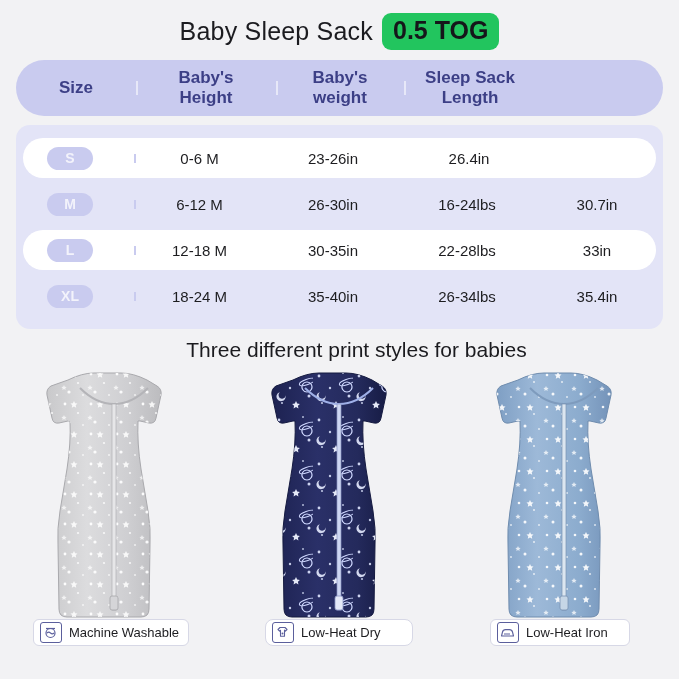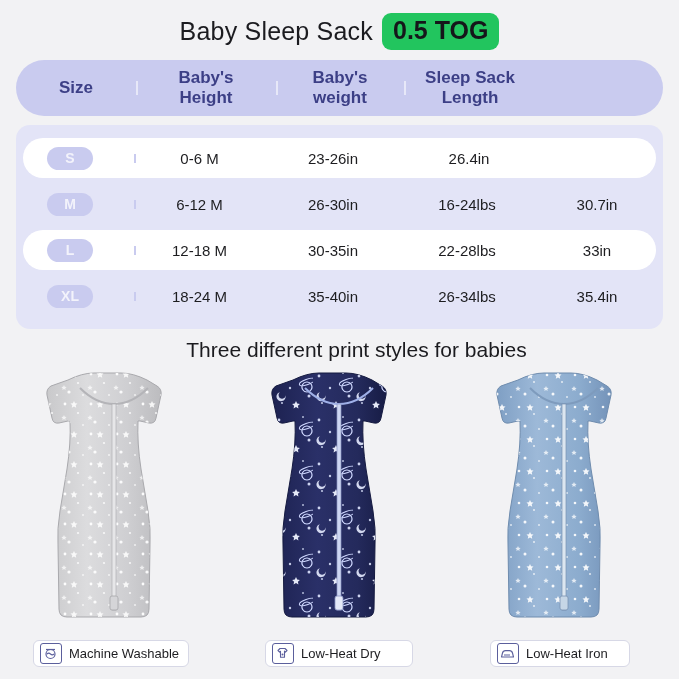--- a/index.html
+++ b/index.html
@@ -168,21 +168,21 @@
   }
   .p0 { left: 8px; }
   .p1 { left: 233px; }
   .p2 { left: 458px; }
 
   .sack-svg { display: block; }
 
   
   .care-row {
     position: absolute;
-    top: 640px;
+    top: 619px;
     left: 0;
     width: 679px;
     height: 32px;
   }
   .care {
     position: absolute;
     top: 0;
     height: 27px;
     background: #ffffff;
     border: 1px solid #d7d8e6;
@@ -201,21 +201,21 @@
     flex: 0 0 auto;
     position: relative;
     background: #fff;
   }
   .care-label {
     font-size: 13px;
     color: #1d1d20;
     white-space: nowrap;
   }
   .c-wash { left: 33px; width: 156px; }
-  .c-dry  { left: 265px; width: 148px; }
+  .c-dry  { left: 265px; width: 148px; border-radius: 8px; }
   .c-iron { left: 490px; width: 140px; }
 </style>
 </head>
 <body>
 
 <div class="page">
 
   <div class="title-row">
     <span class="title-text">Baby Sleep Sack</span>
     <span class="tog-badge">0.5 TOG</span>

